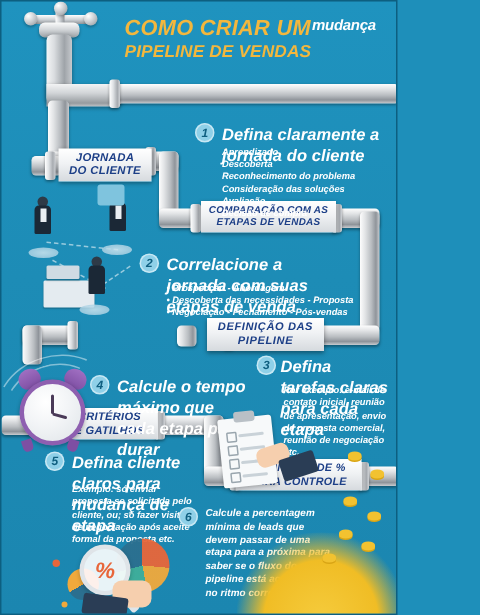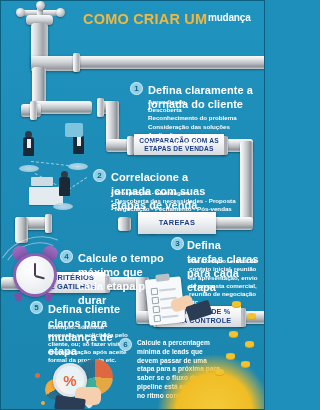--- a/index.html
+++ b/index.html
@@ -9,20 +9,21 @@
     font-family:"Liberation Sans", sans-serif;
     overflow:hidden;
     position:relative;
   }
   .poster{
     position:absolute;inset:0;
     background:linear-gradient(180deg,#1f93bf 0%,#1d8cb6 45%,#1b86b0 100%);
     border:1px solid #0d5f80;
     box-sizing:border-box;
     overflow:hidden;
+    font-style:italic;
   }
   
   .header{position:absolute;left:0;top:0;width:265px;height:58px;}
   .title-main{
     position:absolute;left:82px;top:10px;
     color:#f3b73d;font-size:14.5px;font-weight:bold;letter-spacing:.2px;
     white-space:nowrap;
   }
   .title-sub{
     position:absolute;left:82px;top:28px;
@@ -187,20 +188,21 @@
   }
   .dot-deco{position:absolute;border-radius:50%;}
 </style>
 </head>
 <body>
 
 <div class="poster">
 
   <div class="header">
     <div class="title-main">COMO CRIAR UM</div>
+    <div class="title-sub">PIPELINE DE VENDAS</div>
     <div class="brand">mudança</div>
   </div>
 
   <div>
     <div class="handle-h"></div>
     <div class="handle-v"></div>
     <div class="knob" style="left:15px;top:7px;"></div>
     <div class="knob" style="left:55px;top:7px;"></div>
     <div class="knob" style="left:35px;top:0px;"></div>
     <div class="faucet-stem"></div>
@@ -237,29 +239,34 @@
   <div class="collar collar-v" style="left:36px;top:273px;width:7px;height:19px;"></div>
   <div class="pipe" style="left:104px;top:276px;width:44px;height:13px;"></div>
   <div class="collar collar-v" style="left:102px;top:273px;width:7px;height:19px;"></div>
   <div class="pipe pipe-v" style="left:135px;top:276px;width:13px;height:40px;"></div>
 
   <div class="pipe" style="left:135px;top:310px;width:24px;height:13px;"></div>
   <div class="collar collar-v" style="left:152px;top:307px;width:7px;height:19px;"></div>
   <div class="pipe" style="left:240px;top:310px;width:25px;height:13px;"></div>
   <div class="collar collar-v" style="left:238px;top:307px;width:7px;height:19px;"></div>
 
+  <div class="banner" style="left:38px;top:98px;width:62px;height:22px;font-size:7.6px;">
+    <span>JORNADA</span>
+    <span>DO CLIENTE</span>
+  </div>
 
   <div class="banner" style="left:133px;top:133px;width:90px;height:21px;font-size:6.6px;">
     <span>COMPARAÇÃO COM AS</span>
     <span>ETAPAS DE VENDAS</span>
   </div>
 
 
   <div class="banner" style="left:137px;top:211px;width:78px;height:22px;font-size:7.4px;letter-spacing:.4px;">
-    <span>TAREFAS</span>
+    <span>DEFINIÇÃO DAS</span>
+    <span>PIPELINE</span>
   </div>
 
   <div class="banner" style="left:40px;top:271px;width:64px;height:21px;font-size:7.4px;">
     <span>CRITÉRIOS</span>
     <span>E GATILHOS</span>
   </div>
 
   <div class="banner" style="left:156px;top:305px;width:84px;height:21px;font-size:7.2px;">
     <span>DEFINIÇÃO DE %</span>
     <span>PARA CONTROLE</span>

